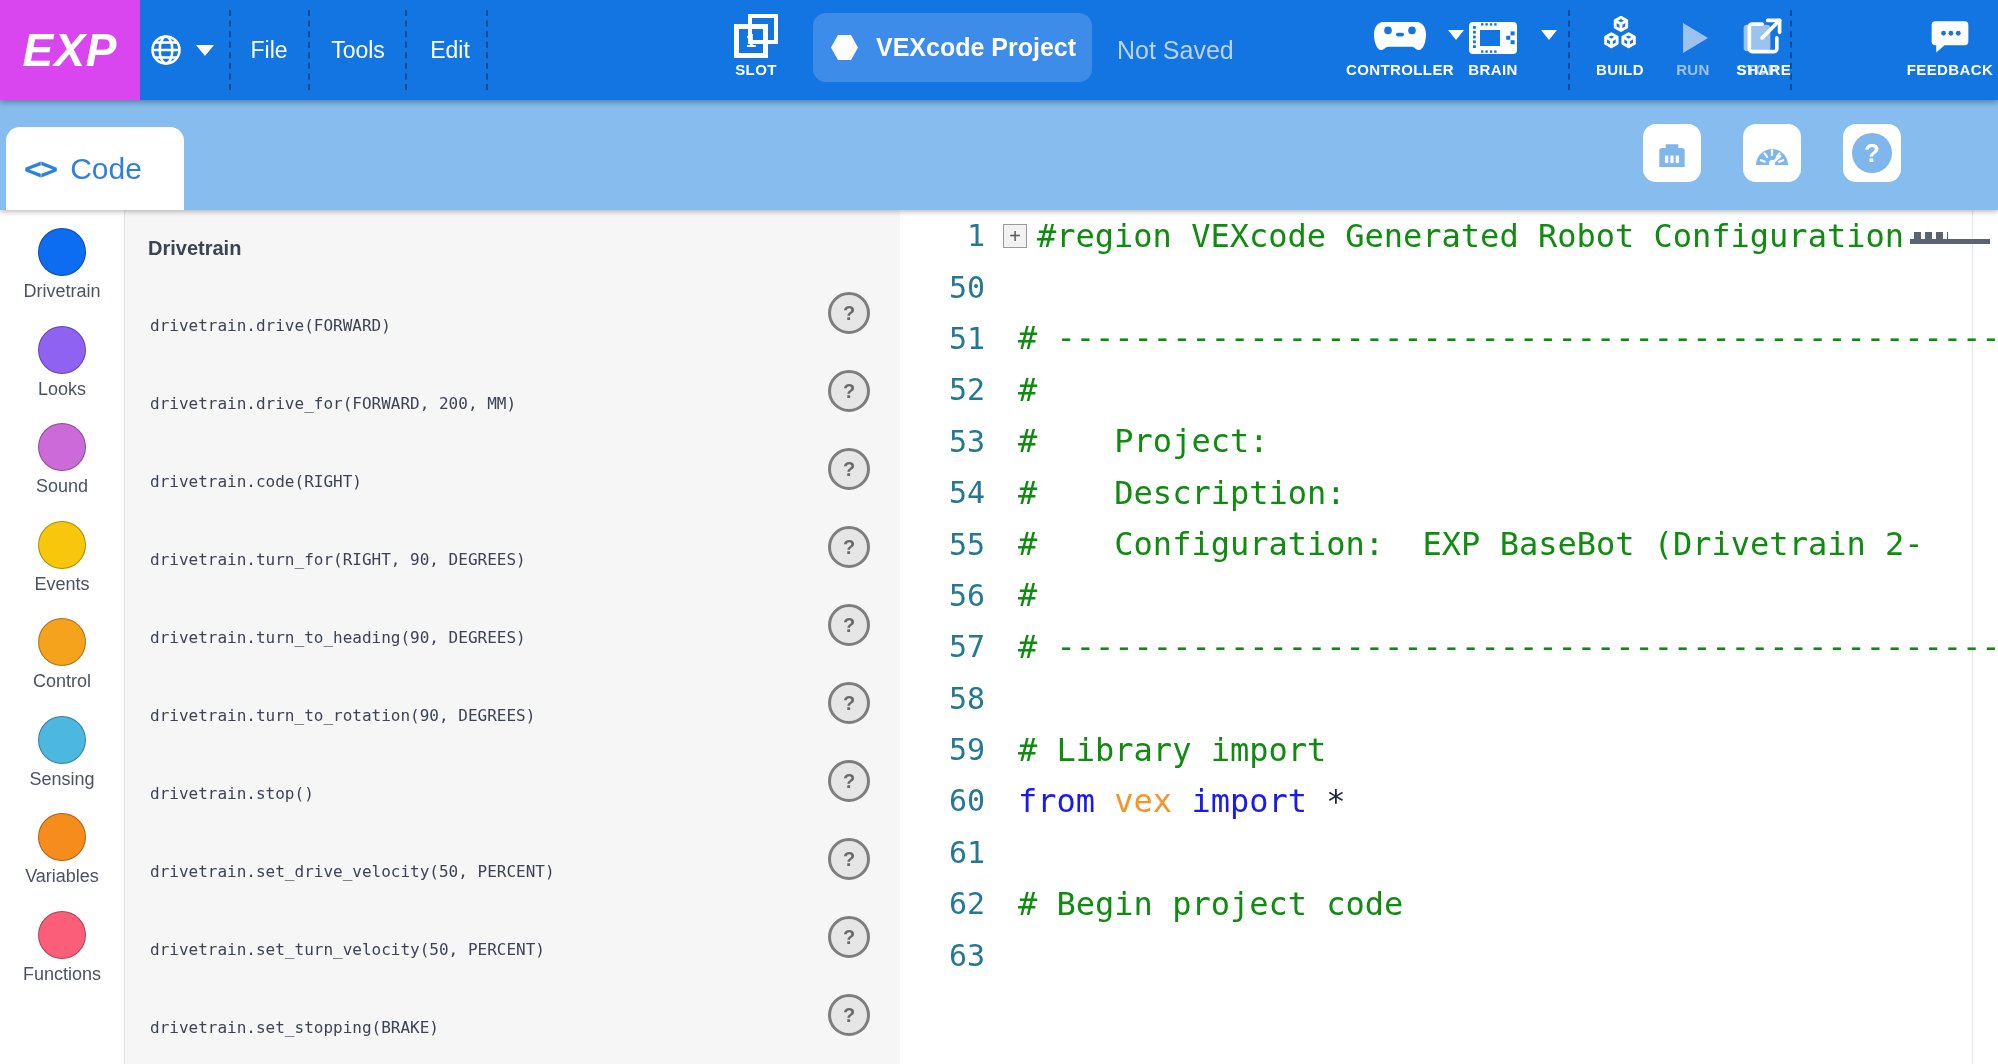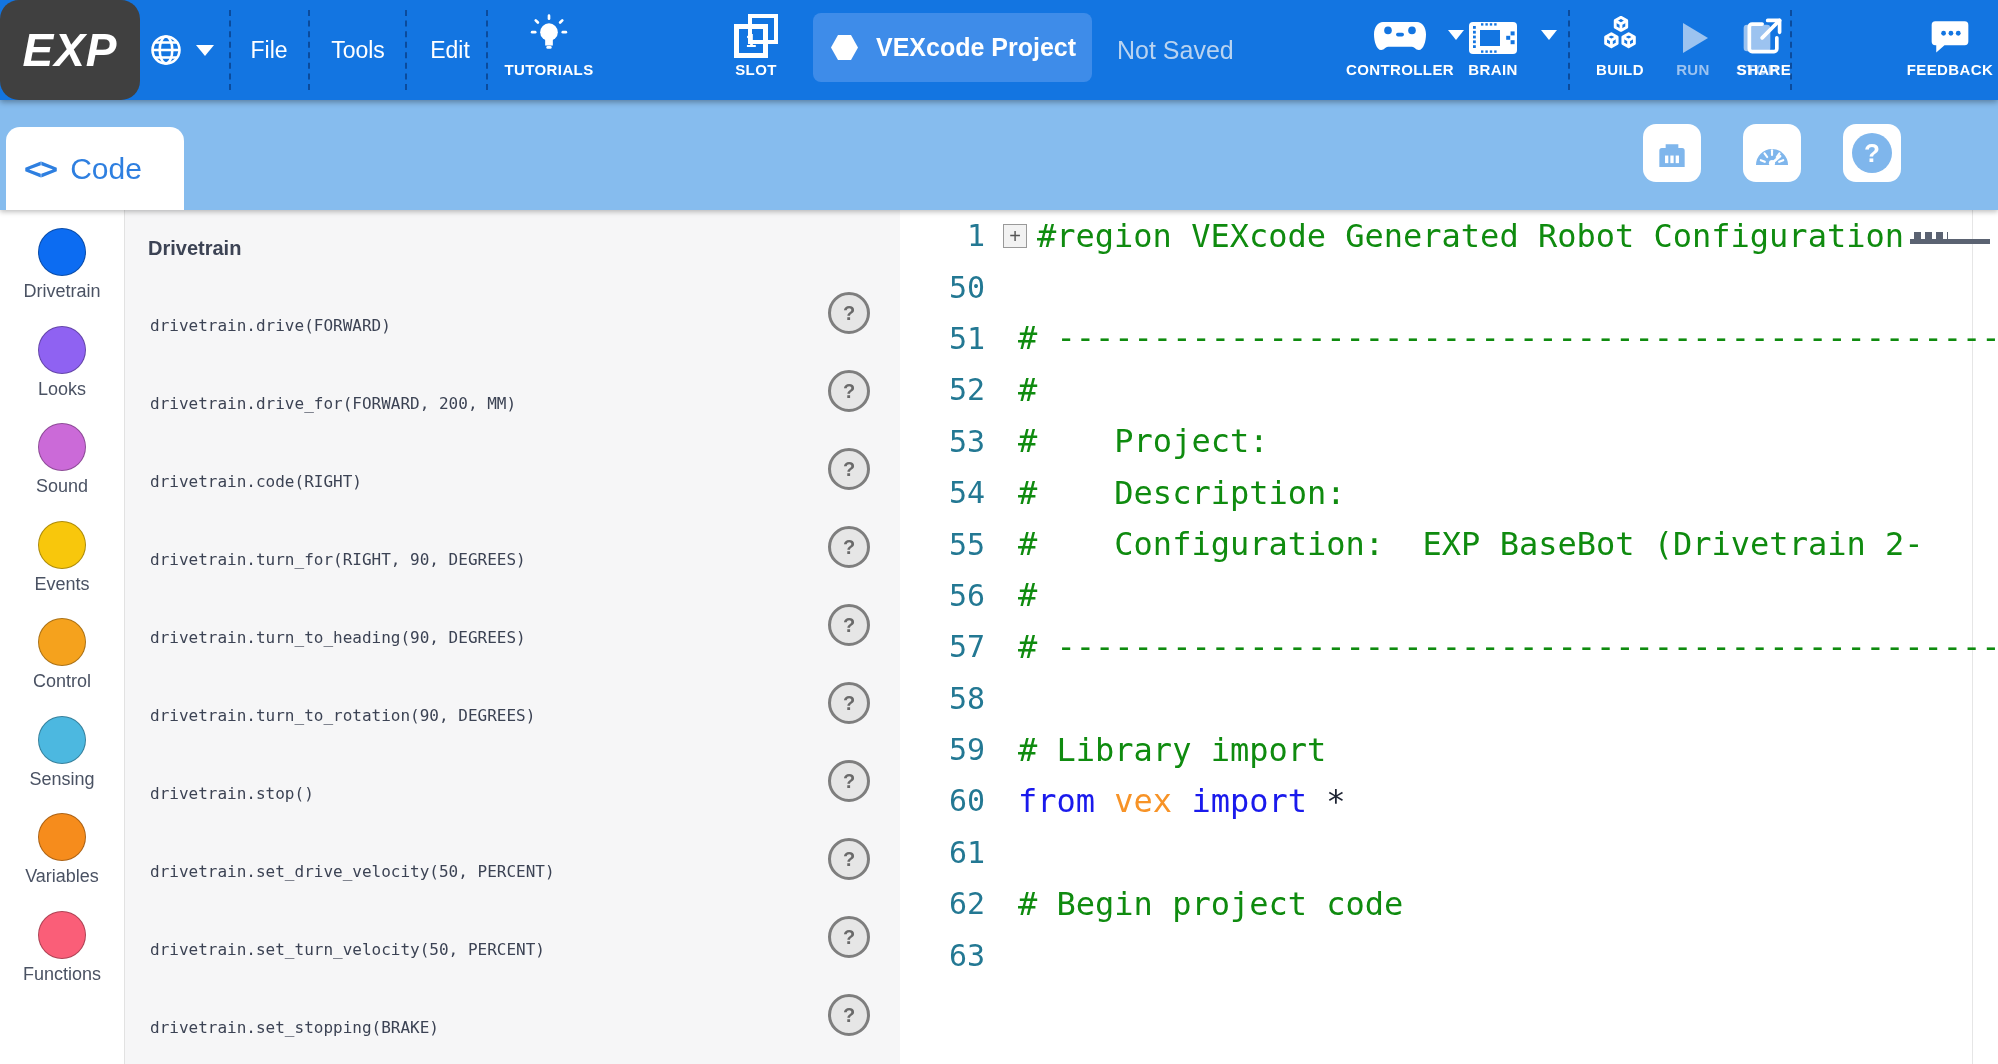--- a/index.html
+++ b/index.html
@@ -2,40 +2,40 @@
 <html><head>
 <meta charset="utf-8">
 <style>
   * { margin:0; padding:0; box-sizing:border-box; }
   html,body { width:1998px; height:1064px; overflow:hidden; background:#fff;
     font-family:"Liberation Sans", sans-serif; }
 
   
   .topbar { position:absolute; left:0; top:0; width:1998px; height:100px;
     background:#1375e1; z-index:30; box-shadow:0 2px 6px rgba(0,0,0,.35); }
-  .logo { position:absolute; left:0; top:0; width:140px; height:100px; background:#404040;
-    display:flex; align-items:center; justify-content:center;border-radius:19px; }
+  .logo { position:absolute; left:0; top:0; width:140px; height:100px; background:#d946ef;
+    display:flex; align-items:center; justify-content:center; }
   .logo span { color:#fff; font-weight:bold; font-style:italic; font-size:46px; letter-spacing:1px; }
   .vsep { position:absolute; top:10px; height:80px; width:0;
     border-left:2px dashed rgba(9,62,132,.75); }
   .menu-item { position:absolute; top:0; height:100px; display:flex; align-items:center;
     transform:translateX(-50%); color:#fff; font-size:23px; font-weight:500; cursor:pointer; }
   .tool-item { position:absolute; top:0; height:100px; width:130px; transform:translateX(-50%);
     display:flex; flex-direction:column; align-items:center; cursor:pointer; }
   .tool-icon { height:58px; display:flex; align-items:flex-end; justify-content:center; }
   .tool-label { margin-top:3px; color:#fff; font-size:15px; font-weight:bold; letter-spacing:.4px; }
   .tool-item.disabled .tool-label { color:#9cc3f0; }
   .globe-group { position:absolute; left:148px; top:0; height:100px; display:flex;
     align-items:center; gap:12px; cursor:pointer; }
   .caret { width:0; height:0; border-left:9px solid transparent; border-right:9px solid transparent;
     border-top:11px solid #fff; }
   .caret.small { border-left-width:8px; border-right-width:8px; border-top-width:10px; }
   .dd-caret { position:absolute; top:30px; }
   .proj-btn { position:absolute; left:813px; top:13px; width:279px; height:69px; background:#3e8ce9;
-    border:none; border-radius:8px; display:flex; align-items:center; cursor:pointer; }
+    border:none; border-radius:13px; display:flex; align-items:center; cursor:pointer; }
   .hexagon { width:27px; height:27px; background:#fff; margin-left:22px;
     clip-path:polygon(26% 4%, 74% 4%, 100% 50%, 74% 96%, 26% 96%, 0% 50%); }
   .proj-btn span { color:#fff; font-size:25px; font-weight:600; margin-left:18px; }
   .save-status { position:absolute; left:1117px; top:0; height:100px; display:flex;
     align-items:center; color:#b9d3f0; font-size:25px; }
   .slot-icon { position:relative; width:44px; height:44px; }
   .slot-back { position:absolute; right:0; top:0; width:30px; height:30px; border:4px solid #fff; }
   .slot-front { position:absolute; left:0; bottom:0; width:34px; height:34px; border:5px solid #fff;
     background:transparent; display:flex; align-items:center; justify-content:center;
     color:#fff; font-size:19px; font-weight:bold; }
@@ -117,37 +117,20 @@
   <div class="vsep" style="left:308px"></div>
   <div class="vsep" style="left:405px"></div>
   <div class="vsep" style="left:486px"></div>
   <div class="vsep" style="left:1568px"></div>
   <div class="vsep" style="left:1790px"></div>
 
   <div class="menu-item" style="left:269px">File</div>
   <div class="menu-item" style="left:358px">Tools</div>
   <div class="menu-item" style="left:450px">Edit</div>
 
-  <div class="tool-item" style="left:549px">
-    <div class="tool-icon">
-      <svg class="icon-svg" width="46" height="46" viewBox="0 0 24 24">
-        <circle cx="12" cy="10.5" r="4.6" fill="#fff"></circle>
-        <rect x="10" y="14.5" width="4" height="3" fill="#fff"></rect>
-        <rect x="10.6" y="17.8" width="2.8" height="1.4" rx=".7" fill="#fff"></rect>
-        <g stroke="#fff" stroke-width="1.4" stroke-linecap="round" stroke-dasharray="1.6 2">
-          <line x1="12" y1="3.5" x2="12" y2="1.5"></line>
-            <line x1="6.2" y1="5.5" x2="4.8" y2="4.1"></line>
-          <line x1="17.8" y1="5.5" x2="19.2" y2="4.1"></line>
-            <line x1="4.8" y1="10.5" x2="2.8" y2="10.5"></line>
-          <line x1="19.2" y1="10.5" x2="21.2" y2="10.5"></line>
-        </g>
-      </svg>
-    </div>
-    <div class="tool-label">TUTORIALS</div>
-  </div>
 
   <div class="tool-item" style="left:756px">
     <div class="tool-icon">
       <div class="slot-icon">
         <div class="slot-back"></div>
         <div class="slot-front">
             <span>1</span>
           </div>
       </div>
     </div>

